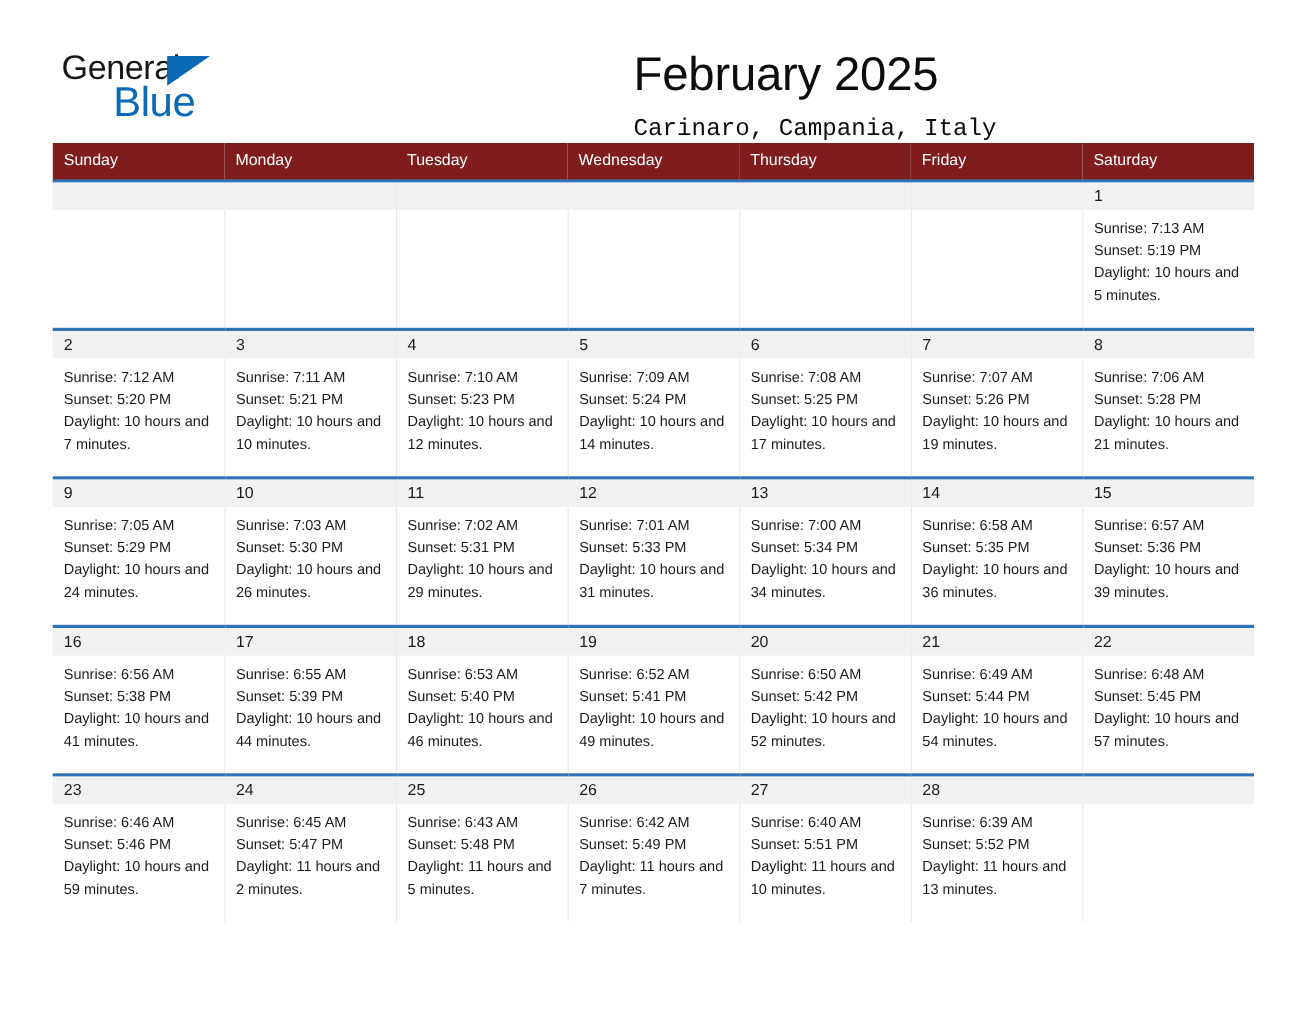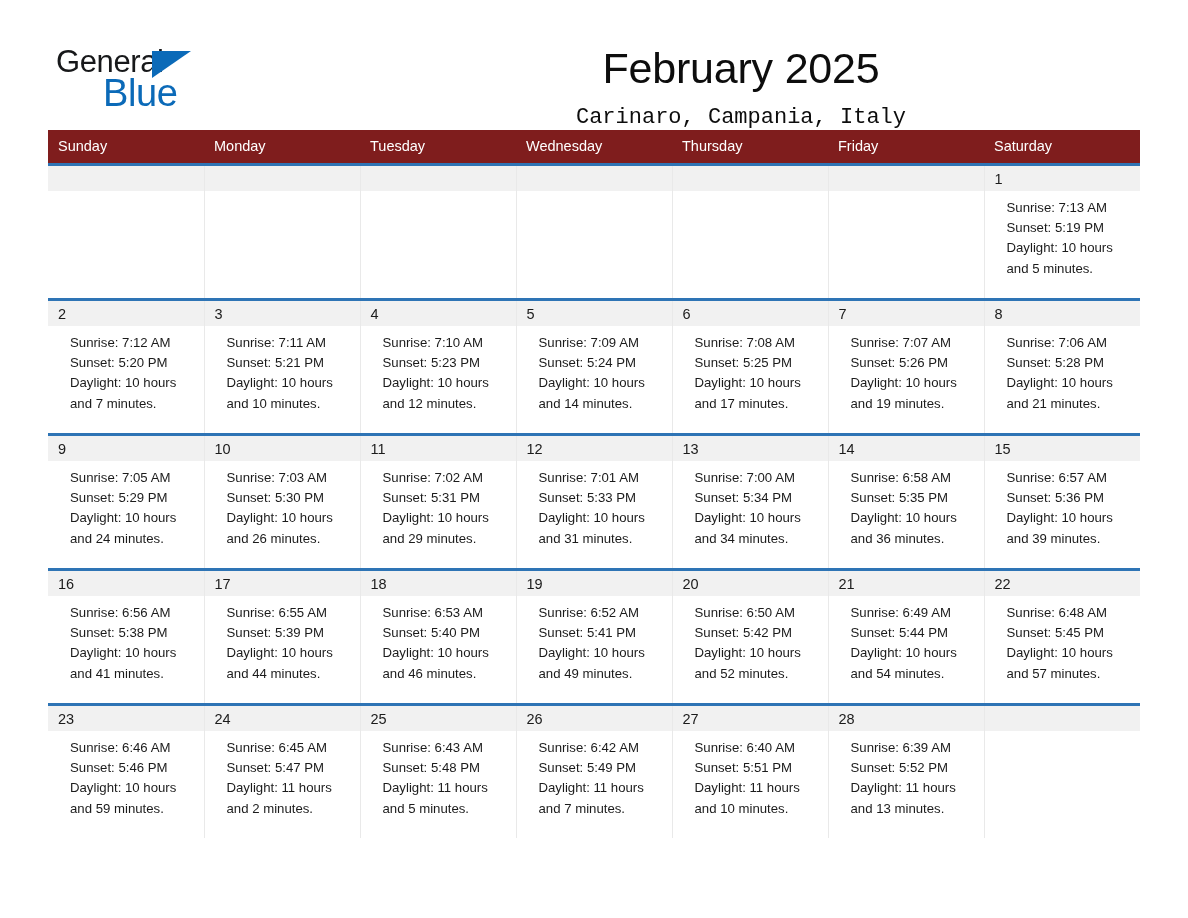--- a/index.html
+++ b/index.html
@@ -64,21 +64,21 @@
     position: absolute;
     left: 96px;
     top: 7px;
     width: 0;
     height: 0;
     border-left: 39px solid #0b6ab8;
     border-bottom: 27px solid transparent;
   }
 
   .title-block {
-    text-align: center;
+    text-align: left;
     padding-top: 2px;
   }
   .cal-title {
     font-size: 43px;
     font-weight: 400;
     color: #0d0d0d;
     line-height: 1.06;
     letter-spacing: -0.2px;
     white-space: nowrap;
   }
@@ -136,21 +136,20 @@
     color: #1b1b1b;
     line-height: 22px;
   }
   .daycell.empty .daynum-band { background: #f1f1f1; }
 
   .day-info {
     padding: 7px 8px 0 10px;
     font-size: 13.2px;
     line-height: 20.2px;
     color: #1b1b1b;
-    margin-left: 12px;
   }
   .day-info div { white-space: nowrap; }
   .day-info .wrap2 { white-space: normal; }
 </style>
 </head>
 <body>
 
 <div class="page">
 
   <div class="top-header">

